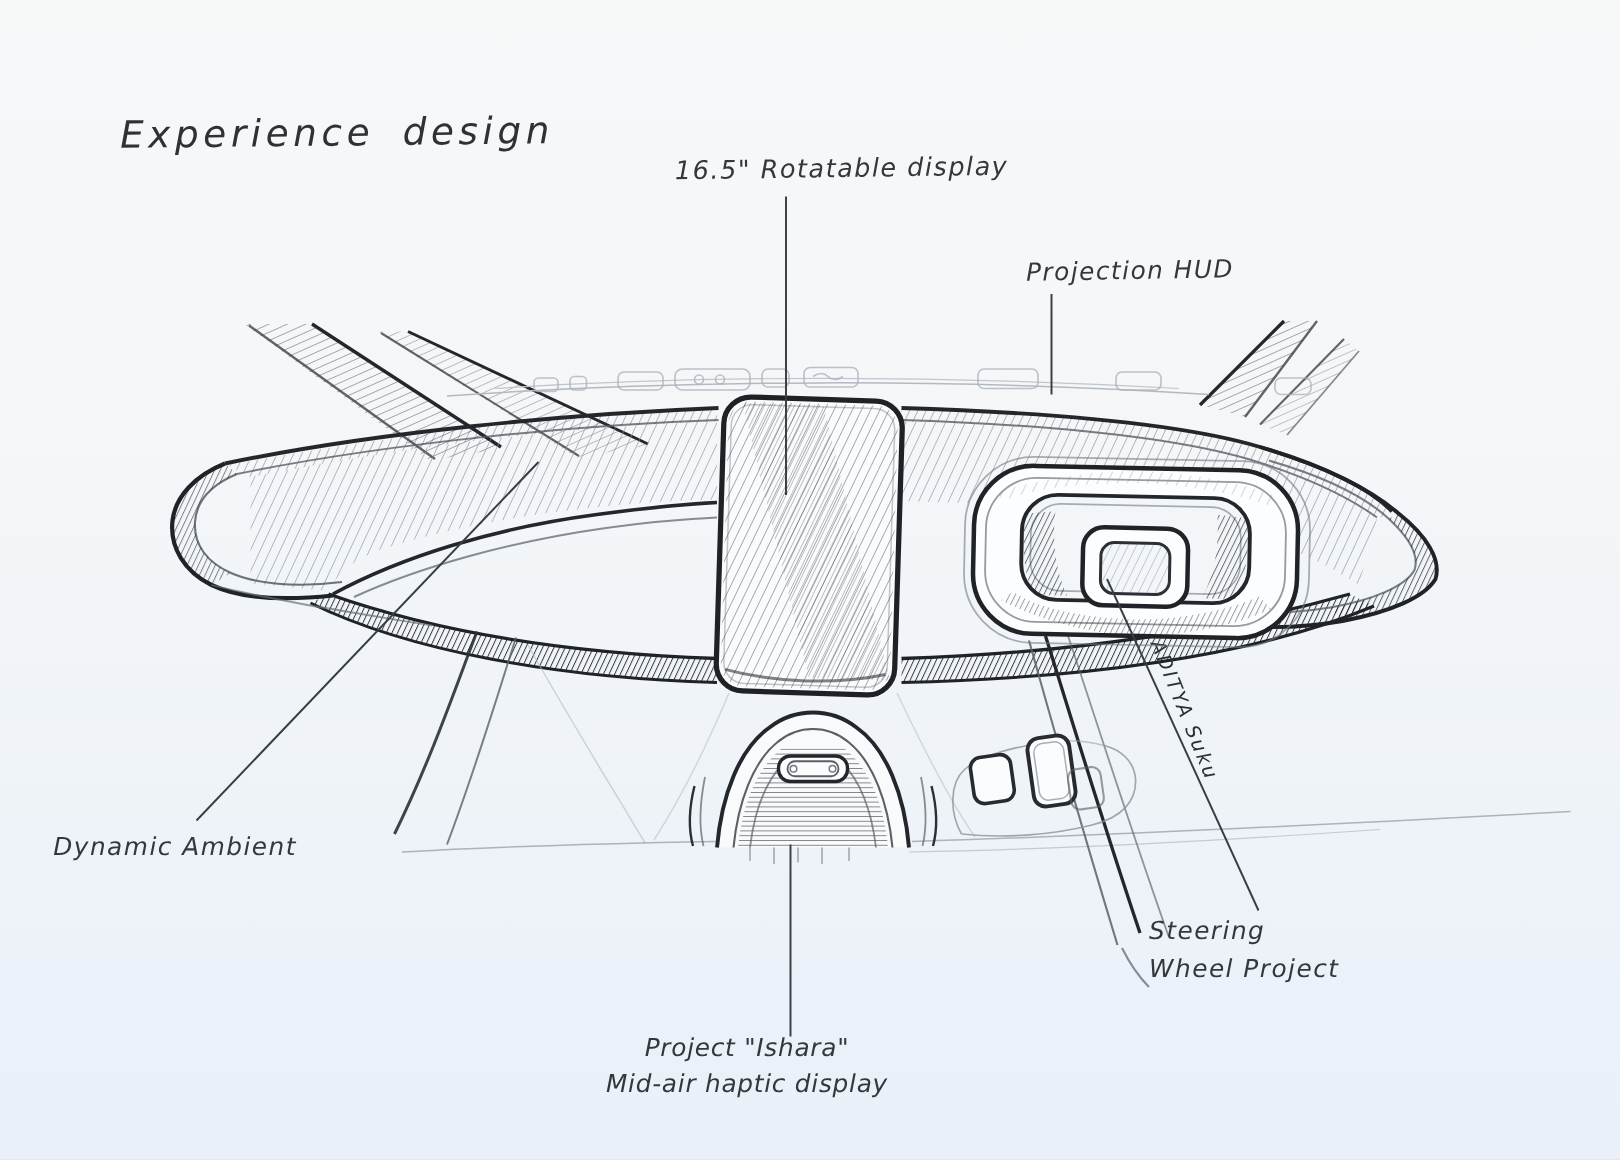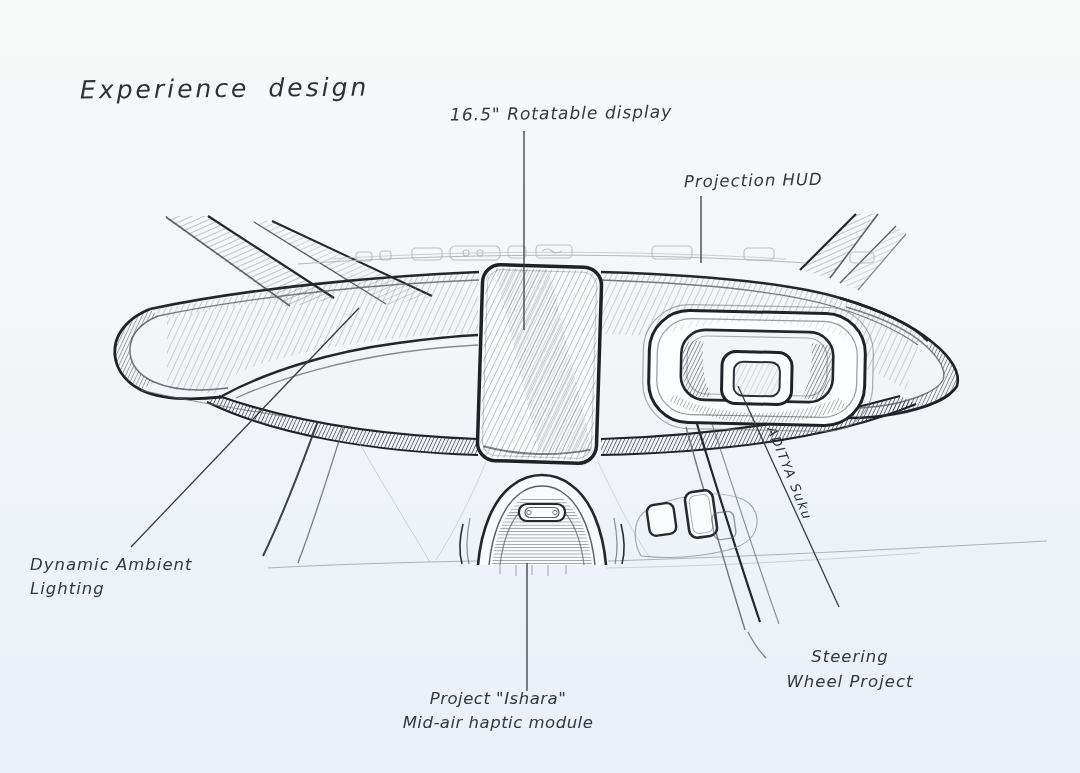--- a/index.html
+++ b/index.html
@@ -6,22 +6,22 @@
   .stage{
     position:relative;width:1080px;height:773px;overflow:hidden;
     background:linear-gradient(180deg,#f7f8f8 0%,#f4f6f8 40%,#eef3f8 70%,#e9f0f8 100%);
     font-family:"DejaVu Sans",sans-serif;color:#34383d;
   }
   .sketch-svg{position:absolute;left:0;top:0;}
   .hand{position:absolute;font-style:italic;color:#33383d;white-space:nowrap;}
   .page-title{left:80px;top:74px;font-size:25px;letter-spacing:3px;word-spacing:8px;color:#2e3237;transform:rotate(-0.6deg);}
   .lbl-display{left:450px;top:103px;font-size:17px;letter-spacing:1px;transform:rotate(-0.8deg);}
   .lbl-hud{left:684px;top:171px;font-size:16.5px;letter-spacing:1px;transform:rotate(-1deg);}
-  .lbl-ambient{left:30px;top:553px;width:168px;text-align:left;font-size:16.5px;line-height:1.45;letter-spacing:1px;}
-  .lbl-steering{left:766px;top:609px;width:168px;text-align:center;font-size:16.5px;line-height:1.5;letter-spacing:1px;margin-top:36px;}
+  .lbl-ambient{left:30px;top:553px;width:168px;text-align:right;font-size:16.5px;line-height:1.45;letter-spacing:1px;}
+  .lbl-steering{left:766px;top:609px;width:168px;text-align:left;font-size:16.5px;line-height:1.5;letter-spacing:1px;}
   .lbl-ishara{left:396px;top:687px;width:204px;text-align:center;font-size:16.5px;line-height:1.45;letter-spacing:0.5px;white-space:normal;}
 </style>
 </head>
 <body>
 
 <div class="stage">
 
   <svg class="sketch-svg" width="1080" height="773" viewBox="0 0 1080 773">
     <defs>
       <pattern id="hSteep" patternUnits="userSpaceOnUse" width="5" height="6" patternTransform="rotate(25)">
@@ -214,26 +214,25 @@
   <div class="hand lbl-display">
     <span>16.5" Rotatable display</span>
   </div>
 
   <div class="hand lbl-hud">
     <span>Projection HUD</span>
   </div>
 
   <div class="hand lbl-ambient">
     <div>Dynamic Ambient</div>
-    <div>Lighting</div>
   </div>
 
   <div class="hand lbl-steering">
     <div>Steering</div>
     <div>Wheel Project</div>
   </div>
 
   <div class="hand lbl-ishara">
     <div>Project "Ishara"</div>
-    <div>Mid-air haptic module</div>
+    <div>Mid-air haptic display</div>
   </div>
 
 </div>
 
 </body></html>

